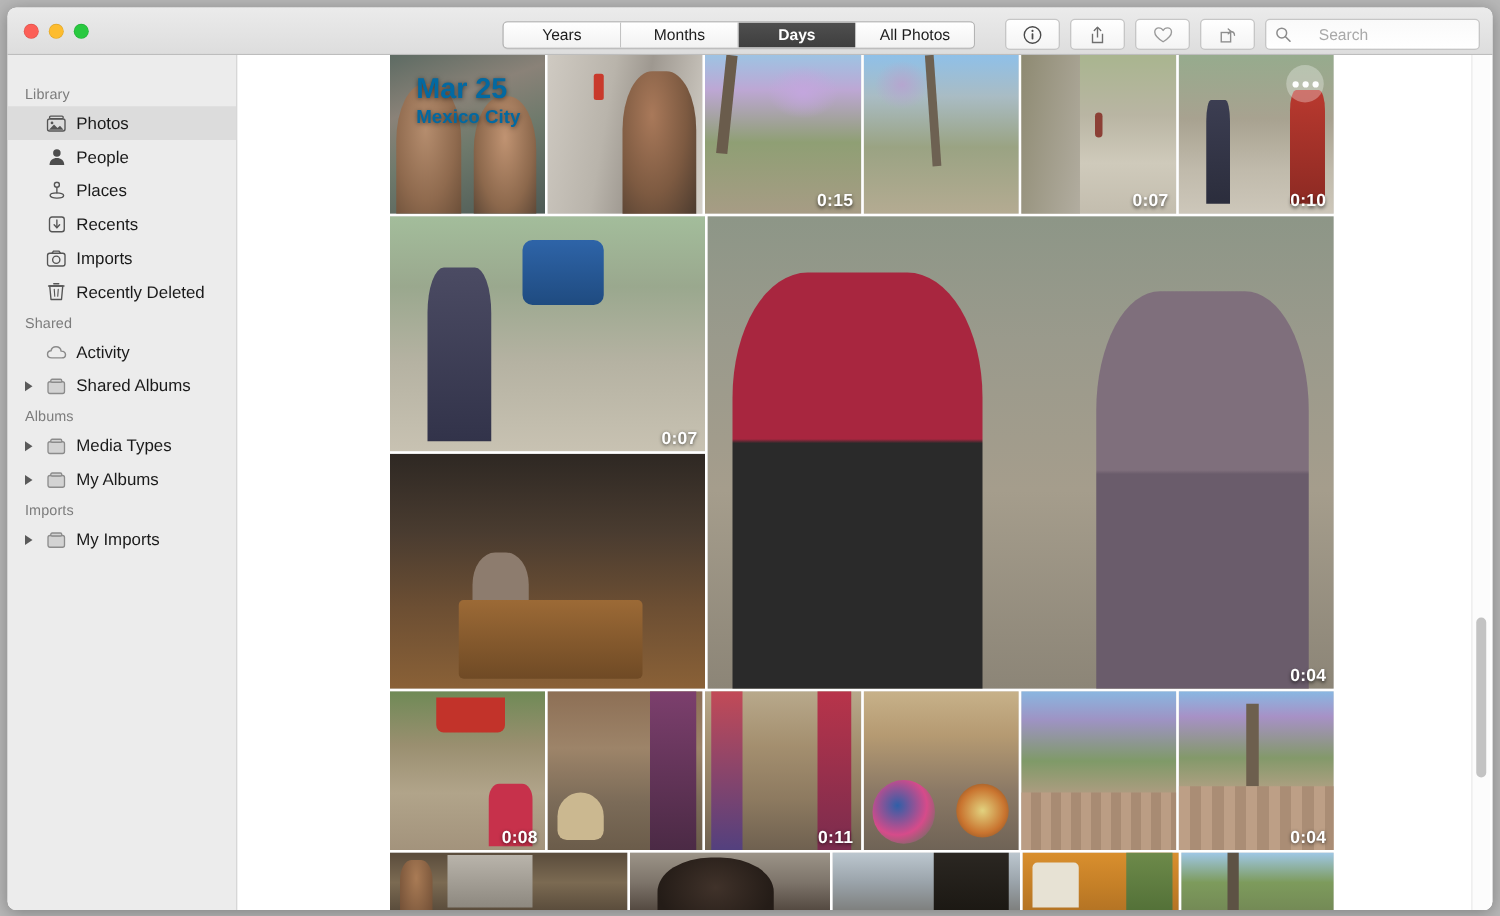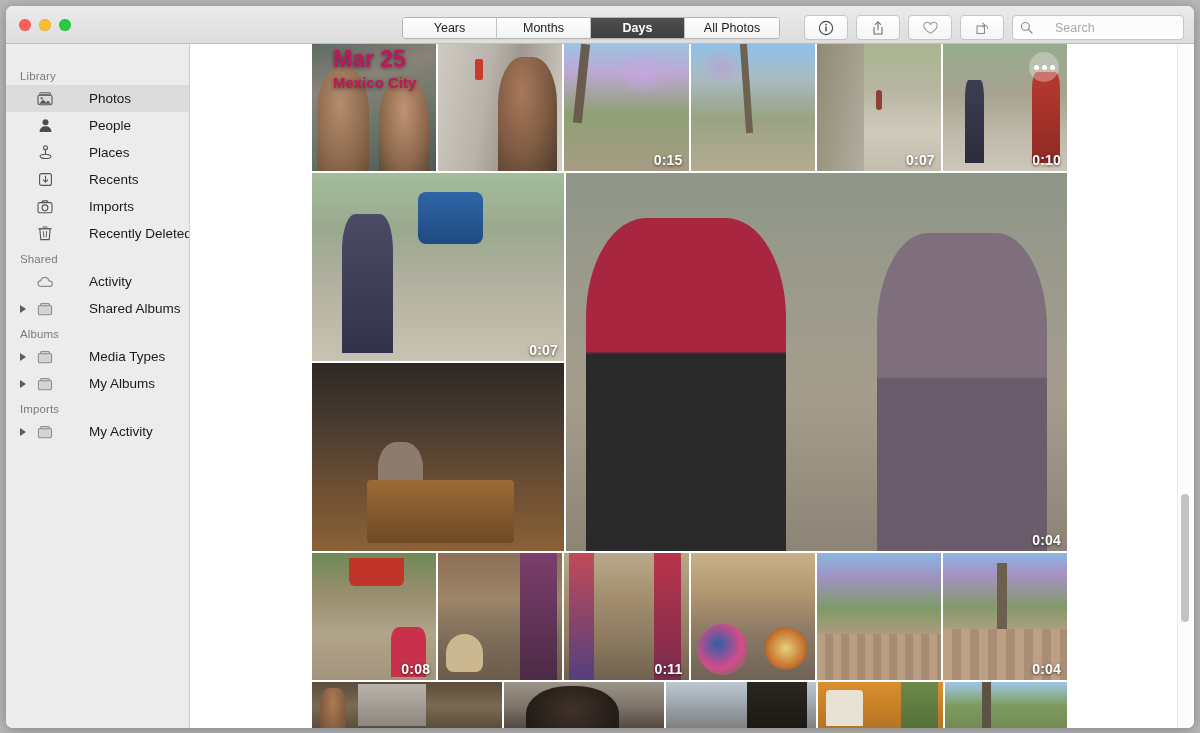--- a/index.html
+++ b/index.html
@@ -163,21 +163,21 @@
     align-items: center;
     justify-content: flex-start;
   }
   .sb-item .ico {
     width: 18px;
     flex: 0 0 18px;
     display: flex;
     align-items: center;
     justify-content: center;
   }
-  .sb-item .lbl { white-space: nowrap; margin-left: 28px; }
+  .sb-item .lbl { white-space: nowrap; }
   .tri {
     width: 0; height: 0;
     border-left: 6px solid #5a5a5a;
     border-top: 4px solid transparent;
     border-bottom: 4px solid transparent;
   }
 
   
   .content {
     flex: 1;
@@ -220,22 +220,22 @@
     color: #fff;
     font-size: 14px;
     font-weight: 700;
     text-shadow: 0 1px 3px rgba(0,0,0,0.65);
     letter-spacing: 0.2px;
   }
 
   .daylabel {
     position: absolute;
     left: 21px;
-    top: 2px;
-    color: #be185d;
+    top: 13px;
+    color: #0369a1;
     text-shadow: 0 1px 4px rgba(0,0,0,0.55);
     pointer-events: none;
   }
   .daylabel .d1 { font-size: 23px; font-weight: 700; line-height: 27px; }
   .daylabel .d2 { font-size: 15px; font-weight: 600; line-height: 20px; }
 
   .more-btn {
     position: absolute;
     right: 8px;
     top: 8px;
@@ -555,21 +555,21 @@
       <div class="sb-item">
         <span class="disc">
             <span class="tri"></span>
           </span>
         <span class="ico">
           <svg width="16" height="14" viewBox="0 0 16 14">
             <rect x="1.4" y="3.4" width="13.2" height="9.4" rx="1.6" fill="#d3d3d3" stroke="#8c8c8c" stroke-width="1.05"></rect>
             <rect x="3.6" y="1.4" width="8.8" height="2.4" rx="1.1" fill="#d3d3d3" stroke="#8c8c8c" stroke-width="1.05"></rect>
           </svg>
         </span>
-        <span class="lbl">My Activity</span>
+        <span class="lbl">My Imports</span>
       </div>
 
     </div>
 
     <div class="content">
 
       <div class="grid-wrap">
 
         <div class="row" style="height:127px;">
 

